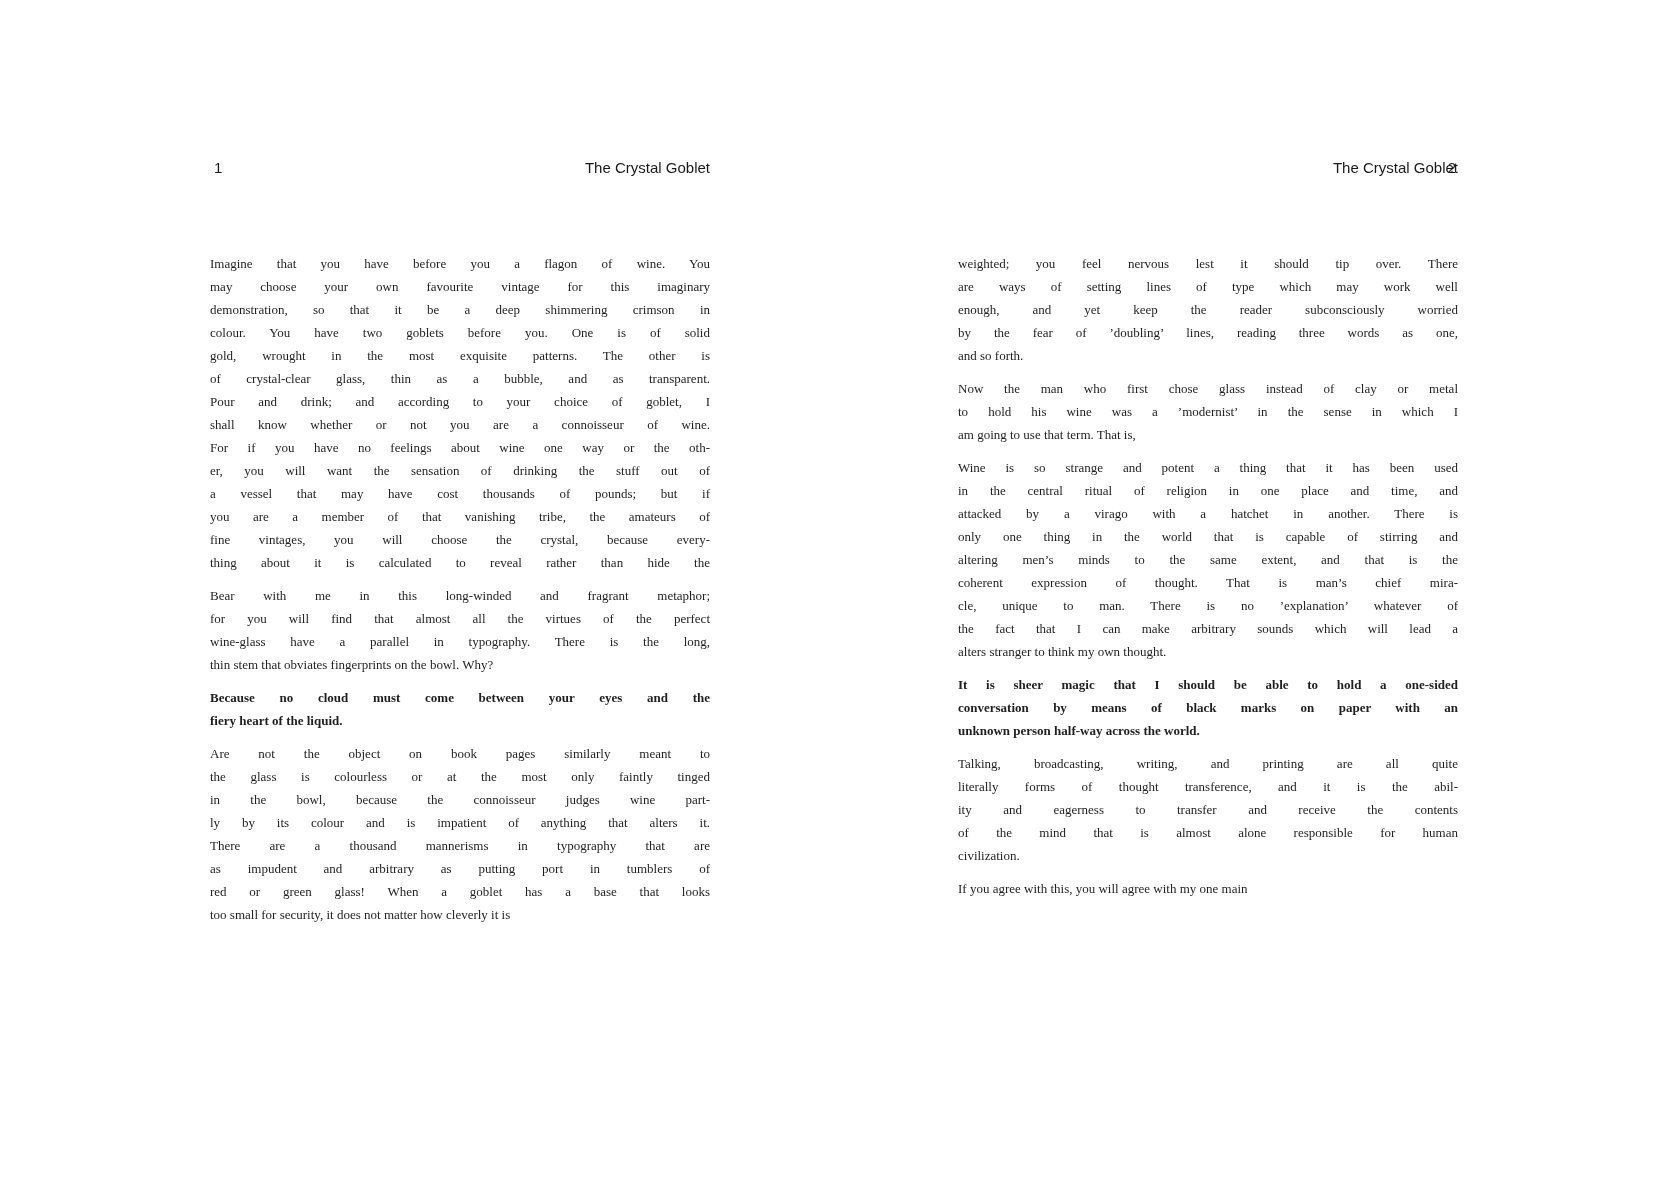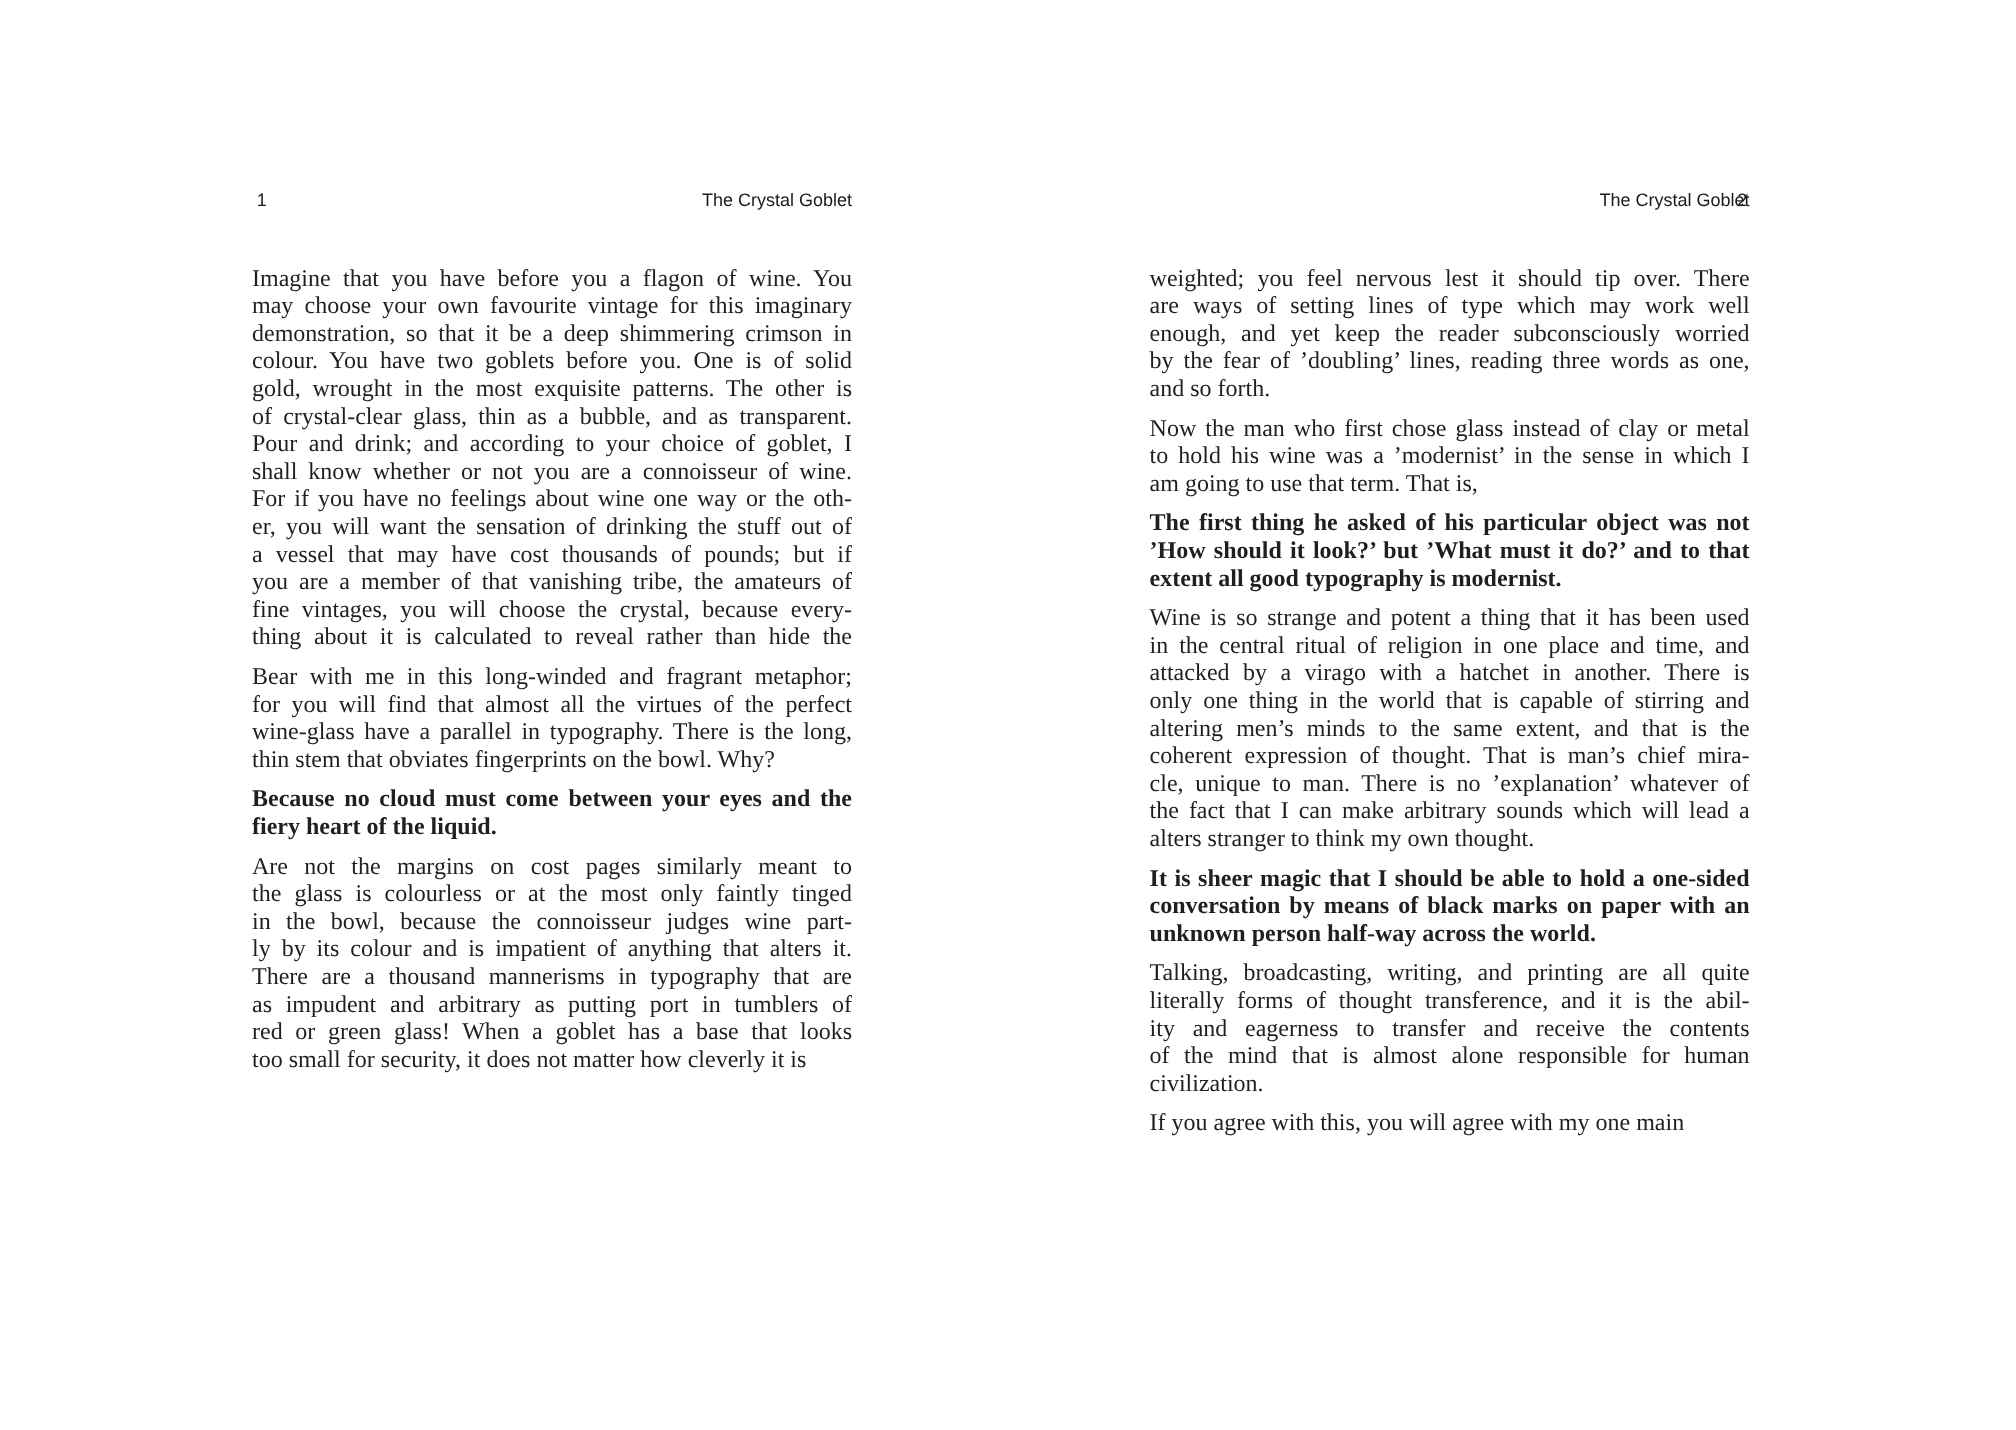--- a/index.html
+++ b/index.html
@@ -37,22 +37,22 @@
   .running-header .title{
     text-align:right;
   }
   .pagenum{
     position:absolute;
     top:0;
   }
   .pagenum.pn-left{left:4px;}
   .pagenum.pn-right{right:2px;}
   .body-text{
-    margin-top:43px;
-    font-size:20px;
+    margin-top:74px;
+    font-size:13px;
     line-height:23px;
     color:var(--text);
   }
   .para + .para{margin-top:10px;}
   .para.bold{font-weight:bold;}
   .tline{
     text-align:justify;
     text-align-last:justify;
     -moz-text-align-last:justify;
     white-space:normal;
@@ -93,21 +93,21 @@
           <div class="tline">Bear with me in this long-winded and fragrant metaphor;</div>
           <div class="tline">for you will find that almost all the virtues of the perfect</div>
           <div class="tline">wine-glass have a parallel in typography. There is the long,</div>
           <div class="tline last">thin stem that obviates fingerprints on the bowl. Why?</div>
         </div>
         <div class="para bold">
           <div class="tline">Because no cloud must come between your eyes and the</div>
           <div class="tline last">fiery heart of the liquid.</div>
         </div>
         <div class="para">
-          <div class="tline">Are not the margins on cost pages similarly meant to</div>
+          <div class="tline">Are not the object on book pages similarly meant to</div>
           <div class="tline">the glass is colourless or at the most only faintly tinged</div>
           <div class="tline">in the bowl, because the connoisseur judges wine part-</div>
           <div class="tline">ly by its colour and is impatient of anything that alters it.</div>
           <div class="tline">There are a thousand mannerisms in typography that are</div>
           <div class="tline">as impudent and arbitrary as putting port in tumblers of</div>
           <div class="tline">red or green glass! When a goblet has a base that looks</div>
           <div class="tline last">too small for security, it does not matter how cleverly it is</div>
         </div>
       </div>
   </section>
@@ -122,25 +122,20 @@
           <div class="tline">weighted; you feel nervous lest it should tip over. There</div>
           <div class="tline">are ways of setting lines of type which may work well</div>
           <div class="tline">enough, and yet keep the reader subconsciously worried</div>
           <div class="tline">by the fear of ’doubling’ lines, reading three words as one,</div>
           <div class="tline last">and so forth.</div>
         </div>
         <div class="para">
           <div class="tline">Now the man who first chose glass instead of clay or metal</div>
           <div class="tline">to hold his wine was a ’modernist’ in the sense in which I</div>
           <div class="tline last">am going to use that term. That is,</div>
-        </div>
-        <div class="para bold">
-          <div class="tline">The first thing he asked of his particular object was not</div>
-          <div class="tline">’How should it look?’ but ’What must it do?’ and to that</div>
-          <div class="tline last">extent all good typography is modernist.</div>
         </div>
         <div class="para">
           <div class="tline">Wine is so strange and potent a thing that it has been used</div>
           <div class="tline">in the central ritual of religion in one place and time, and</div>
           <div class="tline">attacked by a virago with a hatchet in another. There is</div>
           <div class="tline">only one thing in the world that is capable of stirring and</div>
           <div class="tline">altering men’s minds to the same extent, and that is the</div>
           <div class="tline">coherent expression of thought. That is man’s chief mira-</div>
           <div class="tline">cle, unique to man. There is no ’explanation’ whatever of</div>
           <div class="tline">the fact that I can make arbitrary sounds which will lead a</div>

